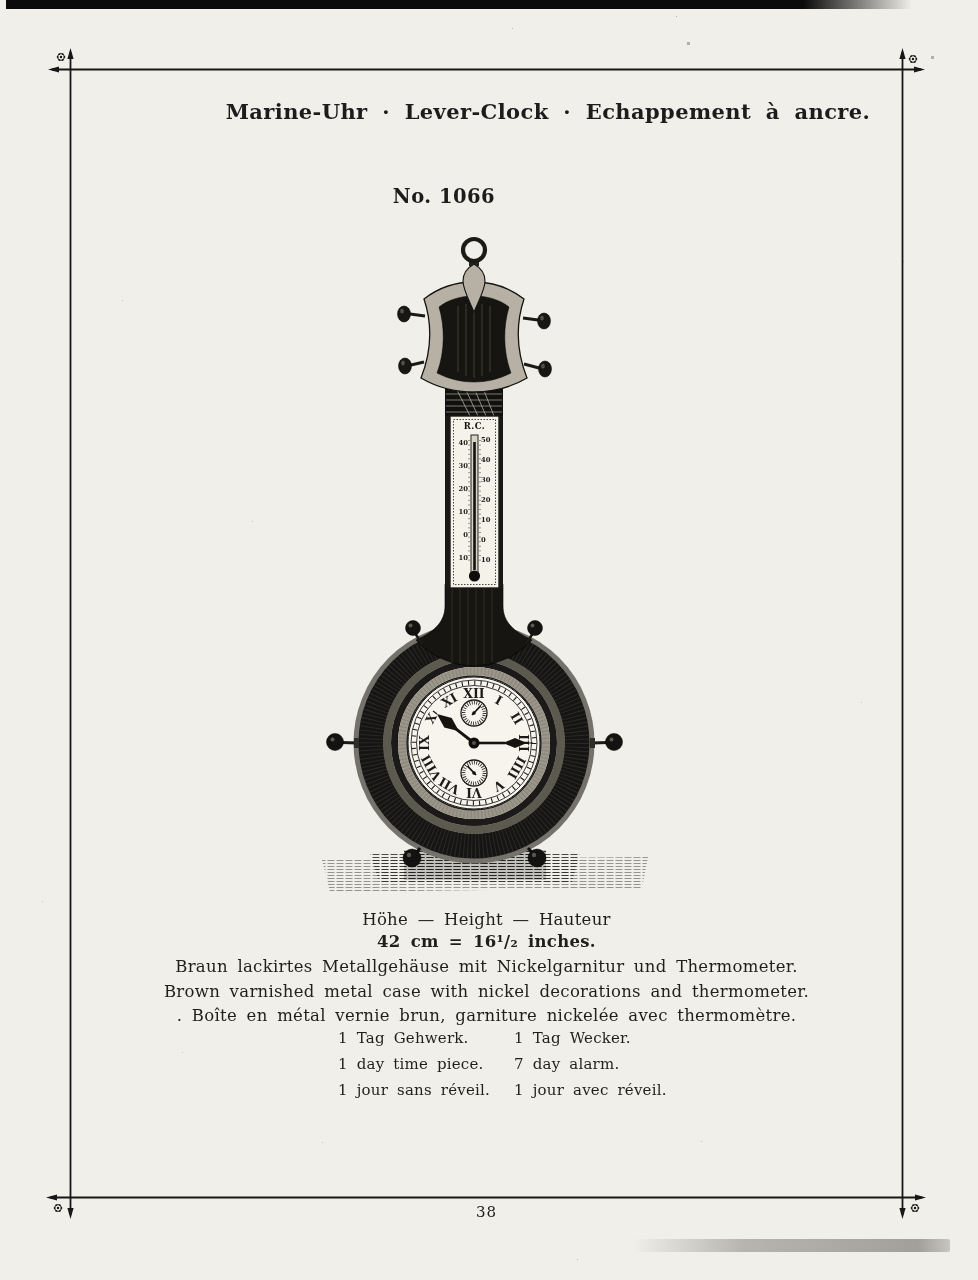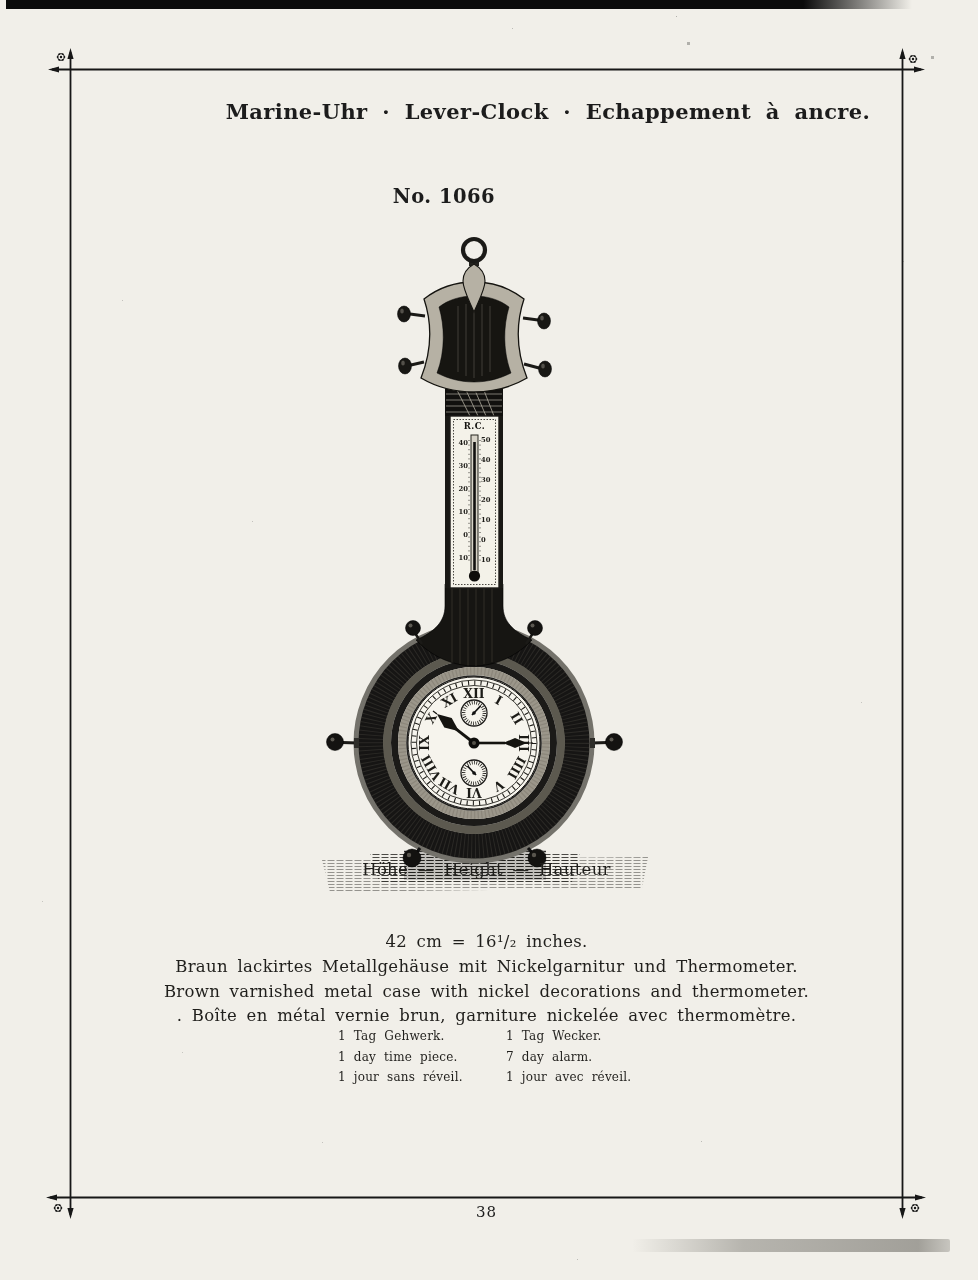--- a/index.html
+++ b/index.html
@@ -33,28 +33,28 @@
   .model-number{position:absolute;left:70px;top:185px;width:748px;text-align:center;
     font-size:19.5px;font-weight:bold;letter-spacing:.5px;}
   
   .illustration{position:absolute;left:318px;top:226px;width:340px;height:672px;}
   .dialnum{font-family:"DejaVu Serif","Liberation Serif",serif;font-size:12.5px;font-weight:bold;fill:#1c1b17;}
   .tnum{font-family:"DejaVu Serif","Liberation Serif",serif;font-size:6.8px;font-weight:bold;fill:#1d1c18;}
   .tlabel{font-family:"DejaVu Serif","Liberation Serif",serif;font-size:8.5px;font-weight:bold;fill:#141310;letter-spacing:.5px;}
   
   .specs-line{position:absolute;left:70px;width:833px;text-align:center;
     font-size:16.5px;letter-spacing:.3px;word-spacing:4px;color:#201f1c;}
-  .size-heading{top:860px;}
-  .size-value{top:932px;}
+  .size-heading{top:910px;}
+  .size-value{top:932px;font-weight:bold;}
   .desc-de{top:957px;}
   .desc-en{top:982px;}
   .desc-fr{top:1006px;}
   .variants{position:absolute;left:338px;top:1029px;display:grid;
     grid-template-columns:168px auto;row-gap:6.5px;
-    font-size:12px;letter-spacing:.2px;word-spacing:4px;color:#201f1c;}
+    font-size:15px;letter-spacing:.2px;word-spacing:4px;color:#201f1c;gap:8px;}
   .page-number{position:absolute;left:70px;top:1203px;width:833px;text-align:center;
     font-size:15px;letter-spacing:1px;}
 </style>
 </head>
 <body>
 
 <div id="page">
 
   <div class="scan-band-top"></div>
   <div class="scan-smudge"></div>

